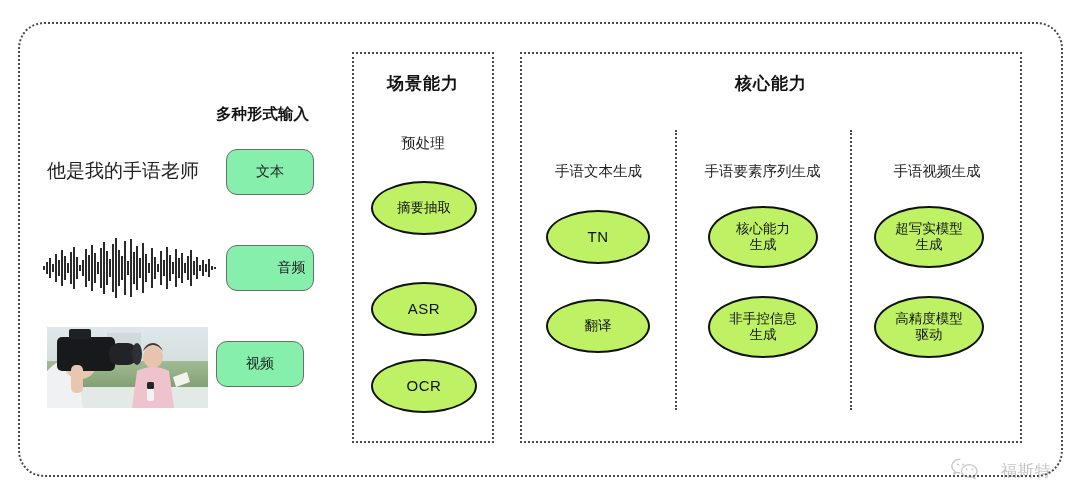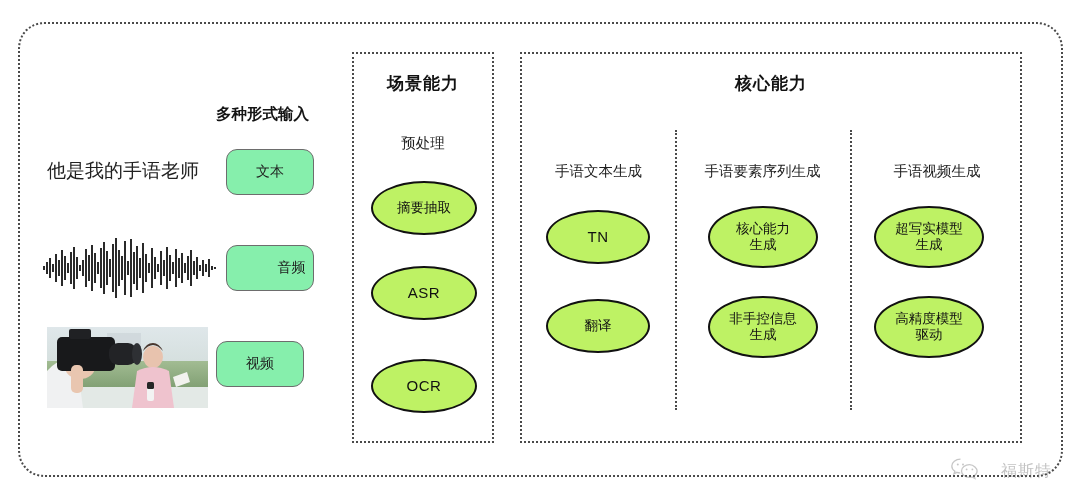--- a/index.html
+++ b/index.html
@@ -247,21 +247,21 @@
   </div>
 
   <div class="panel panel-scene">
     <div class="panel-title">场景能力</div>
 
     <div class="sub-label" style="left:0;right:0;top:80px;">预处理</div>
 
     <div class="ellipse" style="left:17px;top:127px;width:106px;height:54px;">
       <span>摘要抽取</span>
     </div>
-    <div class="ellipse lat" style="left:17px;top:212px;width:106px;height:54px;text-align:center;">
+    <div class="ellipse lat" style="left:17px;top:228px;width:106px;height:54px;text-align:center;">
       <span>ASR</span>
     </div>
     <div class="ellipse lat" style="left:17px;top:305px;width:106px;height:54px;">
       <span>OCR</span>
     </div>
   </div>
 
   <div class="panel panel-core">
     <div class="panel-title">核心能力</div>
 

